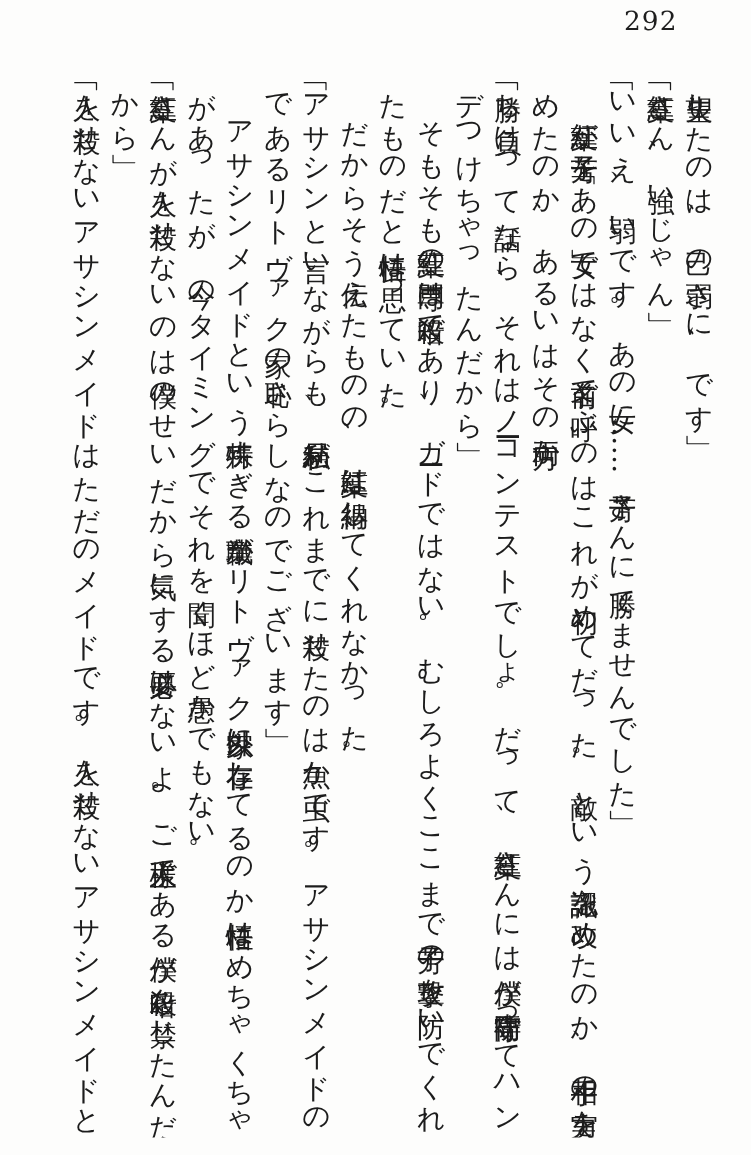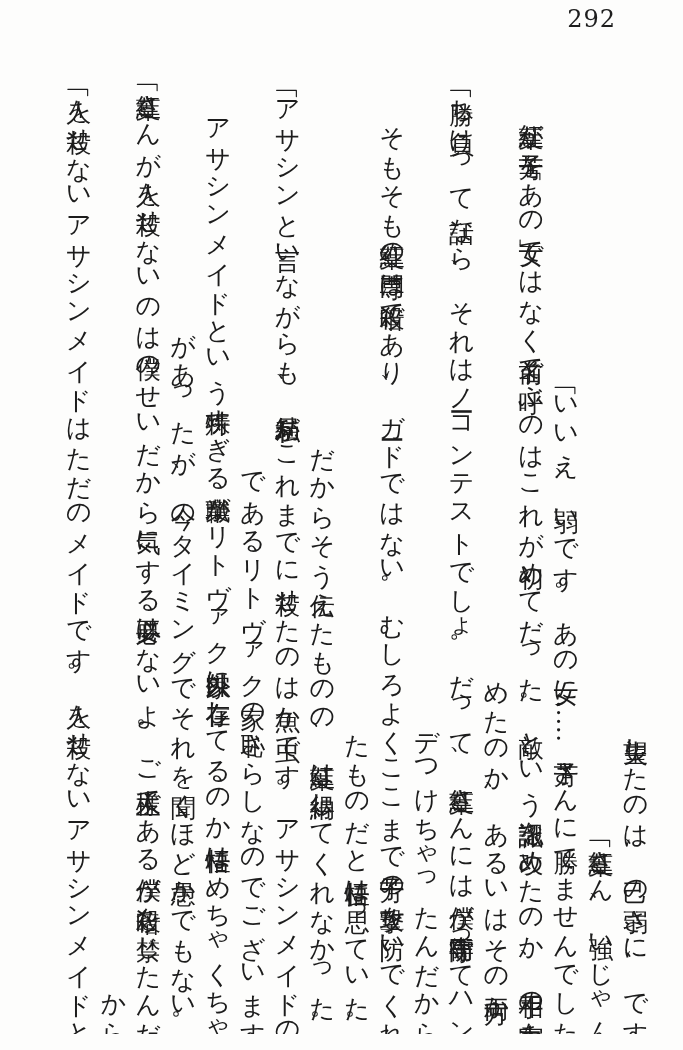--- a/index.html
+++ b/index.html
@@ -7,21 +7,20 @@
     padding: 0;
     background: #e8e8e8;
   }
   .page {
     position: relative;
     width: 683px;
     height: 1050px;
     background: #fdfdfc;
     overflow: hidden;
     font-family: "DejaVu Serif", "Liberation Serif", serif;
-    text-align: right;
   }
   .page-number {
     position: absolute;
     top: 5px;
     right: 67px;
     font-size: 24px;
     letter-spacing: 1px;
     color: #1e1e1e;
   }
   .text-block {

